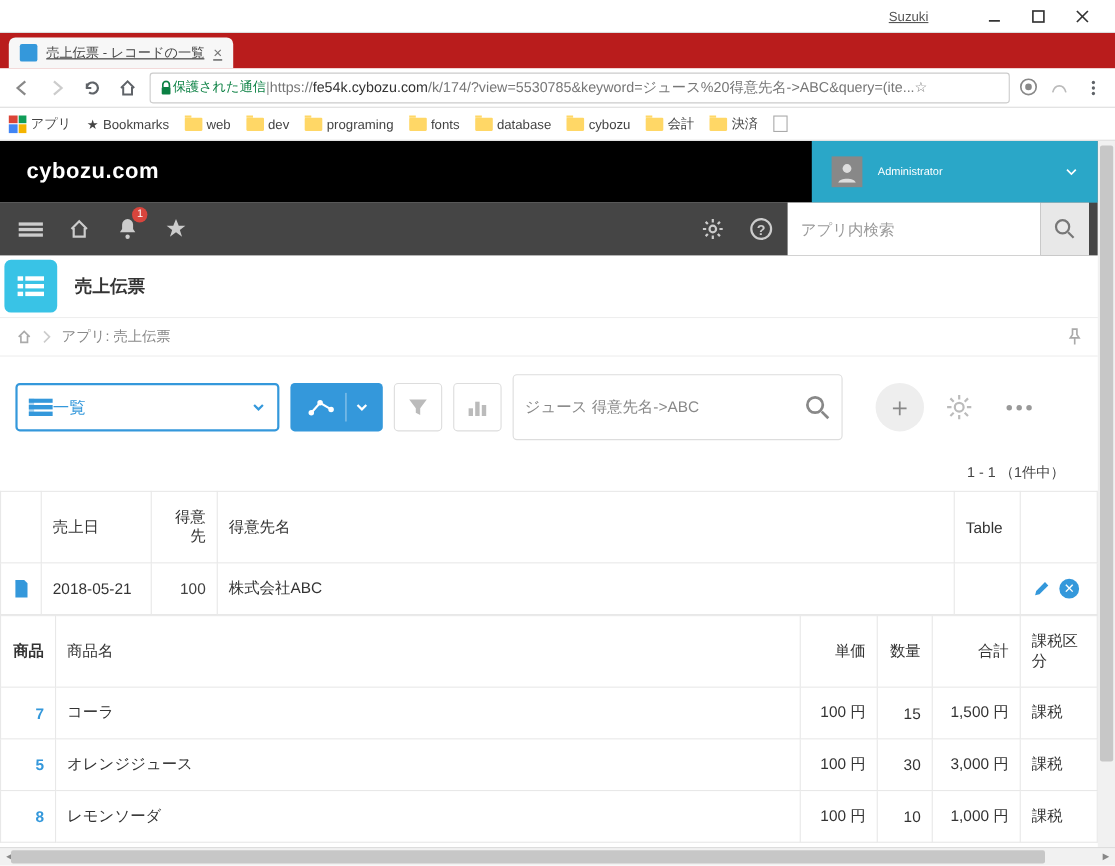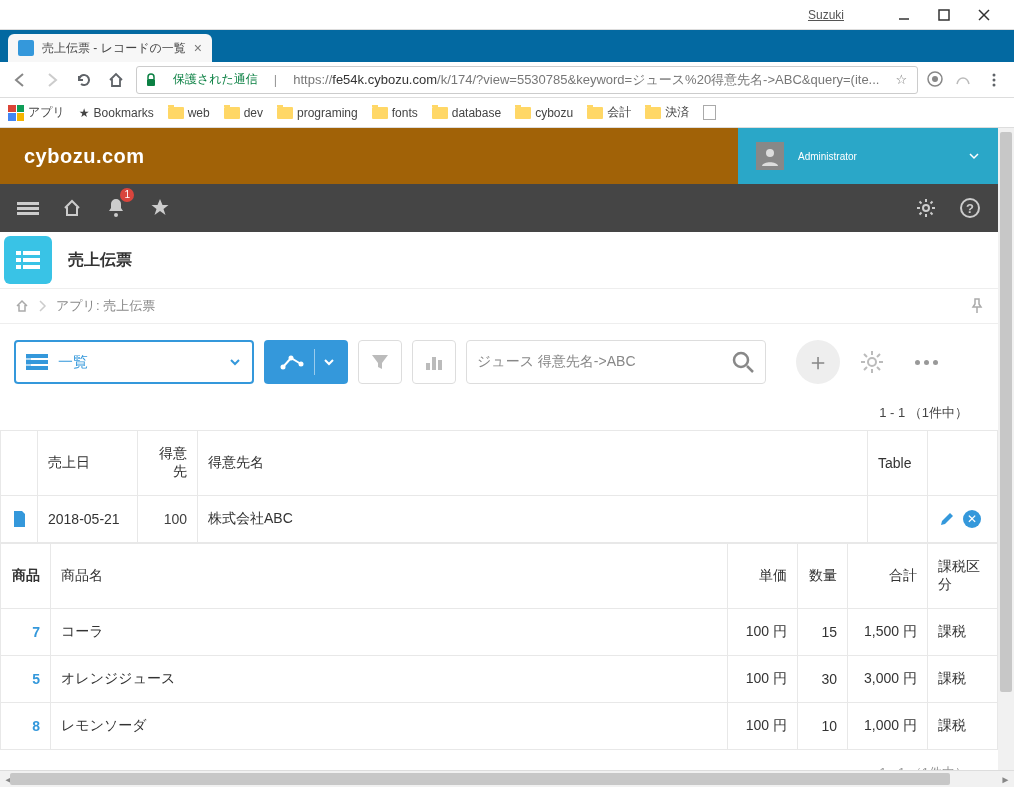--- a/index.html
+++ b/index.html
@@ -4,30 +4,30 @@
 <style>
 * { margin: 0; padding: 0; box-sizing: border-box; font-family: "Meiryo", "Hiragino Kaku Gothic Pro", sans-serif; }
 body { width: 1014px; height: 787px; background: #fff; overflow: hidden; font-size: 14px; color: #333; }
 
 
 .window-chrome { height: 30px; background: #fff; border-bottom: 1px solid #ddd; display: flex; align-items: center; justify-content: flex-end; padding: 0 10px; }
 .win-title { font-size: 12px; color: #555; margin-right: 40px; text-decoration: underline; }
 .win-btn { width: 40px; height: 28px; display: flex; align-items: center; justify-content: center; color: #333; }
 
 
-.tab-strip { height: 32px; background: #0369a1; display: flex; align-items: flex-end; padding-left: 8px; }
+.tab-strip { height: 32px; background: #b91c1c; display: flex; align-items: flex-end; padding-left: 8px; text-decoration: underline; }
 .tab { background: #f7f7f7; border-radius: 6px 6px 0 0; height: 28px; display: flex; align-items: center; padding: 0 10px; gap: 8px; font-size: 12px; color: #444; min-width: 180px; }
 .tab-favicon { width: 16px; height: 16px; background: #3498db; border-radius: 2px; }
 .tab-close { color: #777; font-size: 14px; margin-left: auto; }
 
 
 .url-bar-row { height: 36px; display: flex; align-items: center; padding: 0 8px; gap: 8px; border-bottom: 1px solid #ddd; }
 .nav-icon { width: 24px; height: 24px; display:flex; align-items:center; justify-content:center; color:#5f6368; }
 .nav-icon.disabled { color: #bbb; }
-.url-field { flex: 1; display: flex; align-items: center; height: 28px; border: 1px solid #ccc; border-radius: 3px; padding: 0 8px; font-size: 13px; gap: 16px; overflow: hidden; white-space: nowrap; }
+.url-field { flex: 1; display: flex; align-items: center; height: 28px; border: 1px solid #ccc; border-radius: 3px; padding: 0 8px; font-size: 13px; gap: 0; overflow: hidden; white-space: nowrap; }
 .lock-icon { color: #0b8043; }
 .secure-text { color: #0b8043; font-size: 12px; }
 .url-separator { color: #999; }
 .url-text { color: #777; overflow: hidden; text-overflow: ellipsis; }
 .url-host { color: #333; }
 .star-addr { color: #777; }
 .ext-icon { width: 20px; height: 20px; color: #888; }
 
 
 .bookmarks-bar { height: 30px; display: flex; align-items: center; padding: 0 8px; gap: 14px; border-bottom: 1px solid #ddd; font-size: 12px; color: #444; }
@@ -38,21 +38,21 @@
 .bm-folder { width: 16px; height: 12px; background: #ffd766; border-radius: 1px; position: relative; }
 .bm-folder::before { content: ""; position: absolute; top: -2px; left: 0; width: 6px; height: 2px; background: #ffd766; }
 .bm-star { color: #444; }
 .bm-page { width: 13px; height: 15px; border: 1px solid #aaa; }
 
 
 .viewport { height: calc(787px - 30px - 32px - 36px - 30px - 17px); overflow: auto; position: relative; }
 .viewport-inner { width: 998px; }
 
 
-.cz-header { height: 56px; background: #a16207; display: flex; align-items: center; justify-content: space-between; }
+.cz-header { height: 56px; background: #000000; display: flex; align-items: center; justify-content: space-between; }
 .cz-logo { color: #fff; font-size: 20px; font-weight: bold; padding-left: 24px; letter-spacing: 0.5px; }
 .cz-user { width: 260px; height: 56px; background: #2aa7c8; display: flex; align-items: center; padding: 0 18px; gap: 14px; color: #fff; }
 .cz-avatar { width: 28px; height: 28px; background: #888; display:flex; align-items:center; justify-content:center; }
 .cz-avatar svg { fill:#ddd; }
 .cz-user-name { flex: 1; font-size: 10px; }
 .cz-chev { color: #fff; }
 
 
 .dark-bar { height: 48px; background: #454545; display: flex; align-items: center; padding: 0 8px; gap: 4px; }
 .dark-btn { width: 40px; height: 48px; display:flex; align-items:center; justify-content:center; color:#ccc; }
@@ -71,28 +71,28 @@
 .app-title { font-size: 16px; font-weight: bold; color: #333; }
 
 
 .breadcrumb-row { height: 36px; border-top: 1px solid #eee; border-bottom: 1px solid #eee; display:flex; align-items:center; padding: 0 14px; gap: 8px; color: #888; font-size: 13px; }
 .bc-home { color: #888; }
 .bc-sep { color: #ccc; }
 .bc-pin { margin-left: auto; color: #aaa; }
 
 
 .view-toolbar { padding: 16px 14px 10px; display:flex; align-items:center; gap: 10px; }
-.view-dd { width: 240px; height: 44px; border: 2px solid #3498db; border-radius: 4px; display:flex; align-items:center; padding: 0 10px; gap: 10px; color: #3498db; position: relative; }
+.view-dd { width: 240px; height: 44px; border: 2px solid #3498db; border-radius: 4px; display:flex; align-items:center; padding: 0 10px; color: #3498db; position: relative; }
 .view-dd-icon { display:flex; flex-direction:column; gap:1px; }
 .view-dd-label { font-size: 15px; }
 .view-dd-chev { margin-left: auto; }
 .chart-btn { width: 84px; height: 44px; background: #3498db; border-radius: 4px; display:flex; align-items:center; justify-content:center; gap:8px; color:#fff; }
 .chart-btn .sep { width:1px; height:26px; background: rgba(255,255,255,0.5); }
 .tool-btn { width: 44px; height: 44px; border: 1px solid #ddd; border-radius: 4px; display:flex; align-items:center; justify-content:center; color:#888; }
-.kw-search { width: 300px; height: 44px; border: 1px solid #ddd; border-radius: 4px; display:flex; align-items:center; padding: 0 10px; gap:20px; }
+.kw-search { width: 300px; height: 60px; border: 1px solid #ddd; border-radius: 4px; display:flex; align-items:center; padding: 0 10px; gap:20px; }
 .kw-search input { border:none; flex:1; font-size: 14px; color:#888; outline:none; }
 .add-btn { width:44px; height:44px; border-radius:50%; background:#eee; display:flex; align-items:center; justify-content:center; color:#888; font-size:24px; margin-left: 20px;}
 .round-btn { width:44px; height:44px; display:flex; align-items:center; justify-content:center; color:#999; }
 .dots span { width:5px; height:5px; background:#999; border-radius:50%; margin:0 2px; display:inline-block; }
 
 
 .count-row { text-align: right; padding: 10px 30px 8px 0; font-size: 13px; color:#444; }
 
 
 .rec-table { width: 100%; border-collapse: collapse; }
@@ -323,20 +323,29 @@
             <circle cx="11" cy="11" r="3" fill="none" stroke="#ccc" stroke-width="2"></circle>
             <path d="M11 2v3M11 17v3M2 11h3M17 11h3M4.5 4.5l2 2M15.5 15.5l2 2M17.5 4.5l-2 2M6.5 15.5l-2 2" stroke="#ccc" stroke-width="2"></path>
           </svg>
         </div>
       <div class="dark-btn">
           <svg width="22" height="22">
             <circle cx="11" cy="11" r="9" fill="none" stroke="#ccc" stroke-width="2"></circle>
             <text x="11" y="16" text-anchor="middle" fill="#ccc" font-size="13" font-weight="bold">?</text>
           </svg>
         </div>
+      <div class="search-wrap">
+        <input class="search-input" placeholder="アプリ内検索" style="">
+        <div class="search-btn">
+            <svg width="20" height="20">
+              <circle cx="8" cy="8" r="6" stroke="#777" fill="none" stroke-width="2"></circle>
+              <line x1="13" y1="13" x2="18" y2="18" stroke="#777" stroke-width="2"></line>
+            </svg>
+          </div>
+      </div>
     </div>
 
     <div class="app-title-row">
       <div class="app-list-icon">
         <svg width="28" height="22">
             <rect x="2" y="2" width="5" height="4" fill="#fff"></rect>
             <rect x="9" y="2" width="17" height="4" fill="#fff"></rect>
             <rect x="2" y="9" width="5" height="4" fill="#fff"></rect>
             <rect x="9" y="9" width="17" height="4" fill="#fff"></rect>
             <rect x="2" y="16" width="5" height="4" fill="#fff"></rect>

